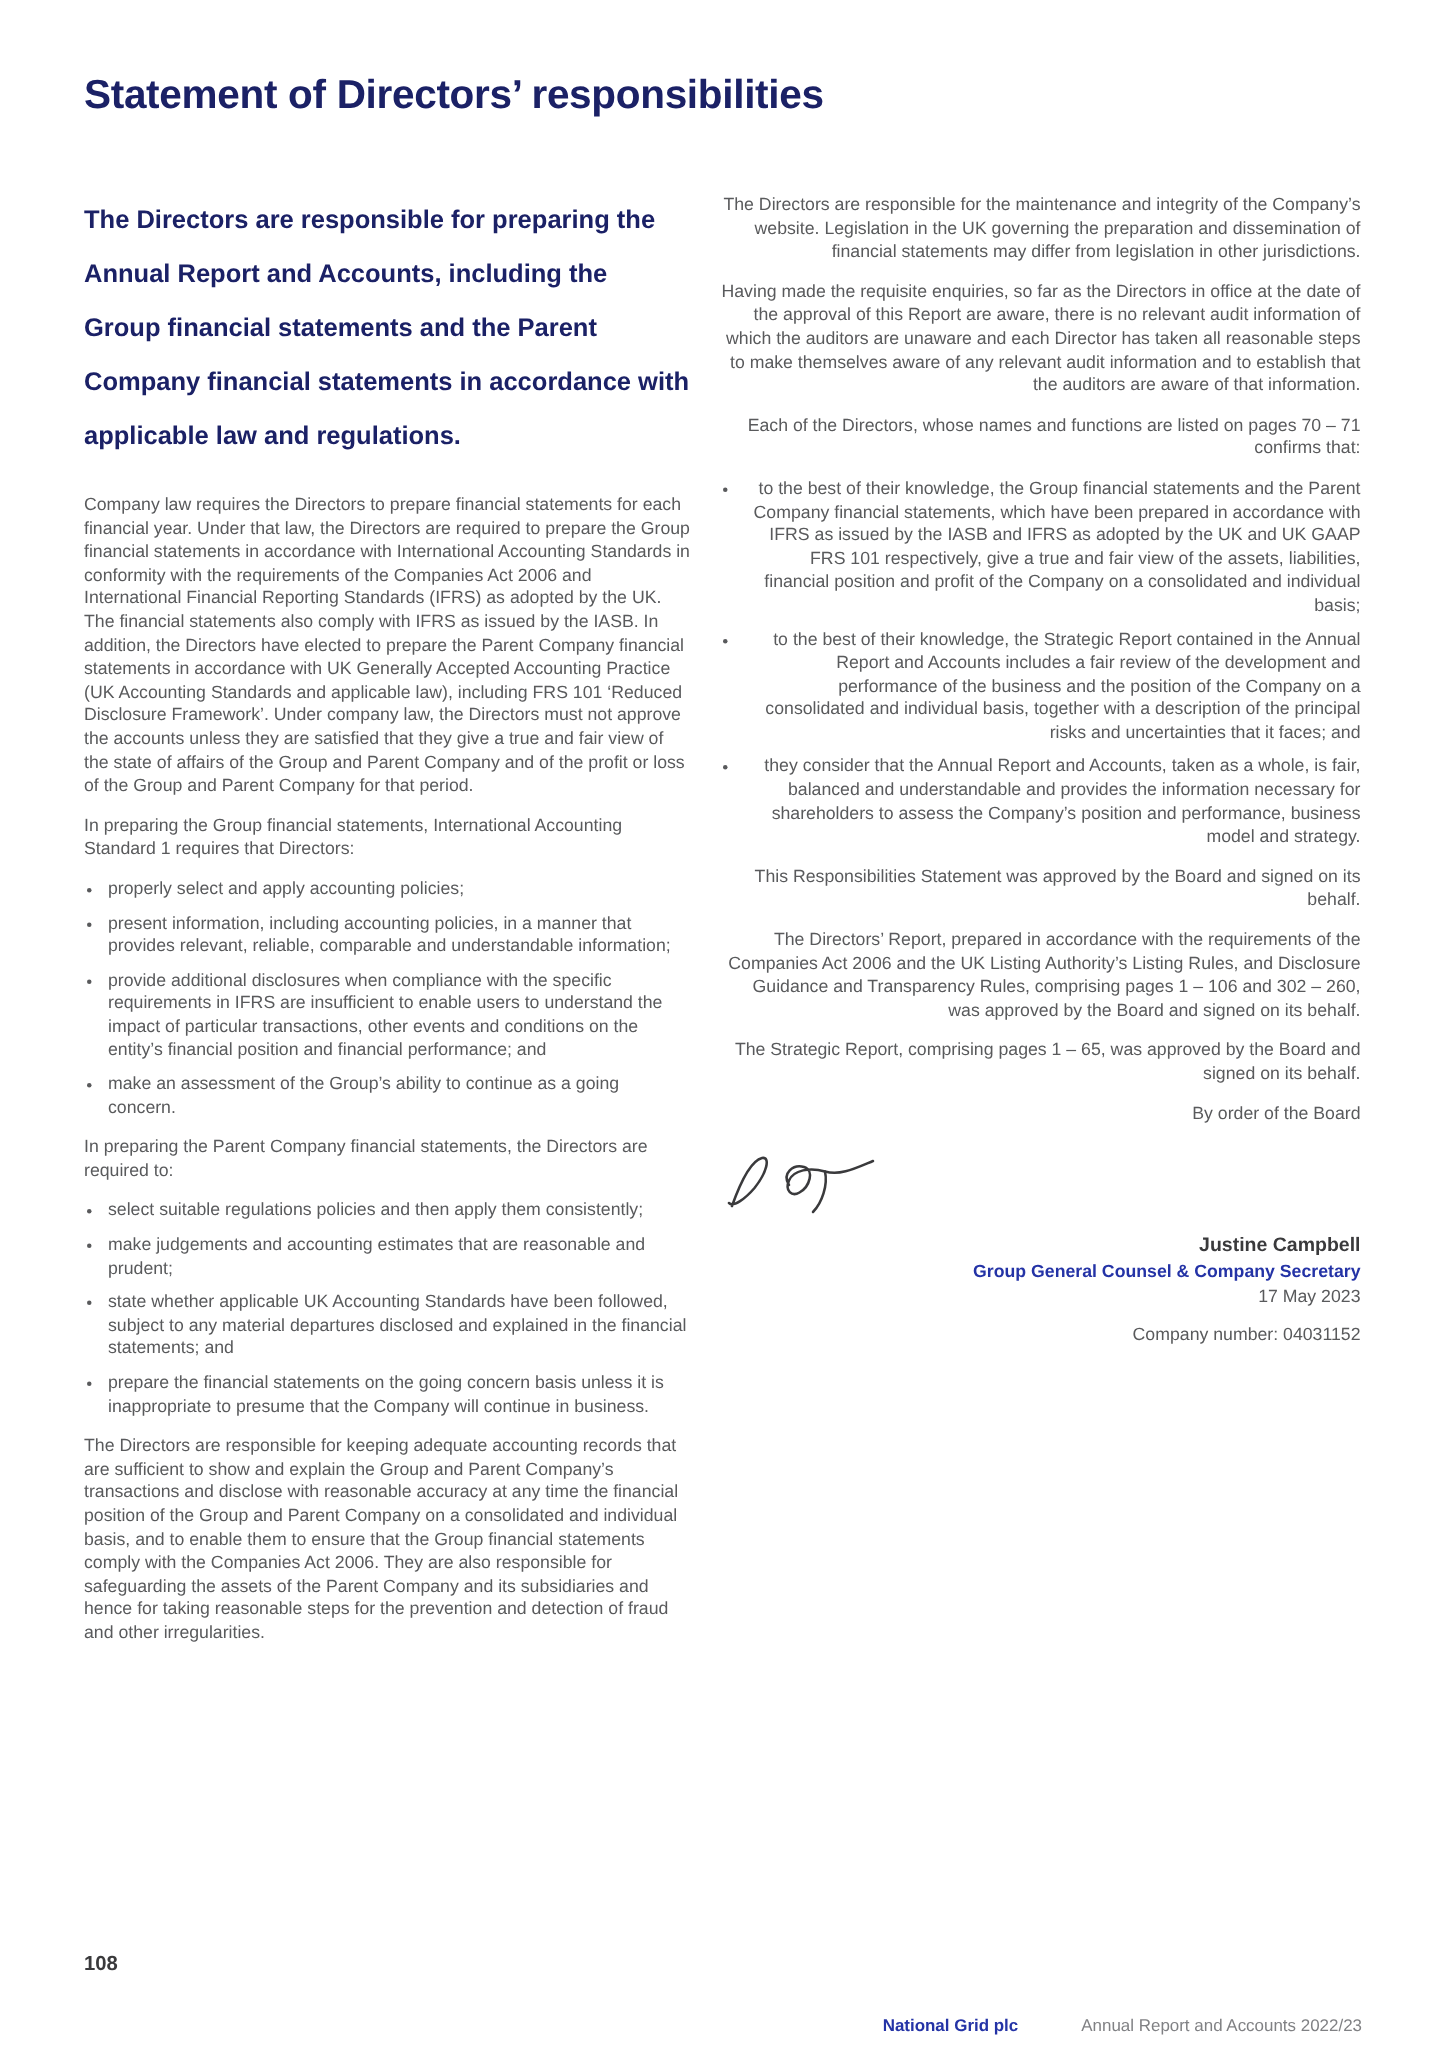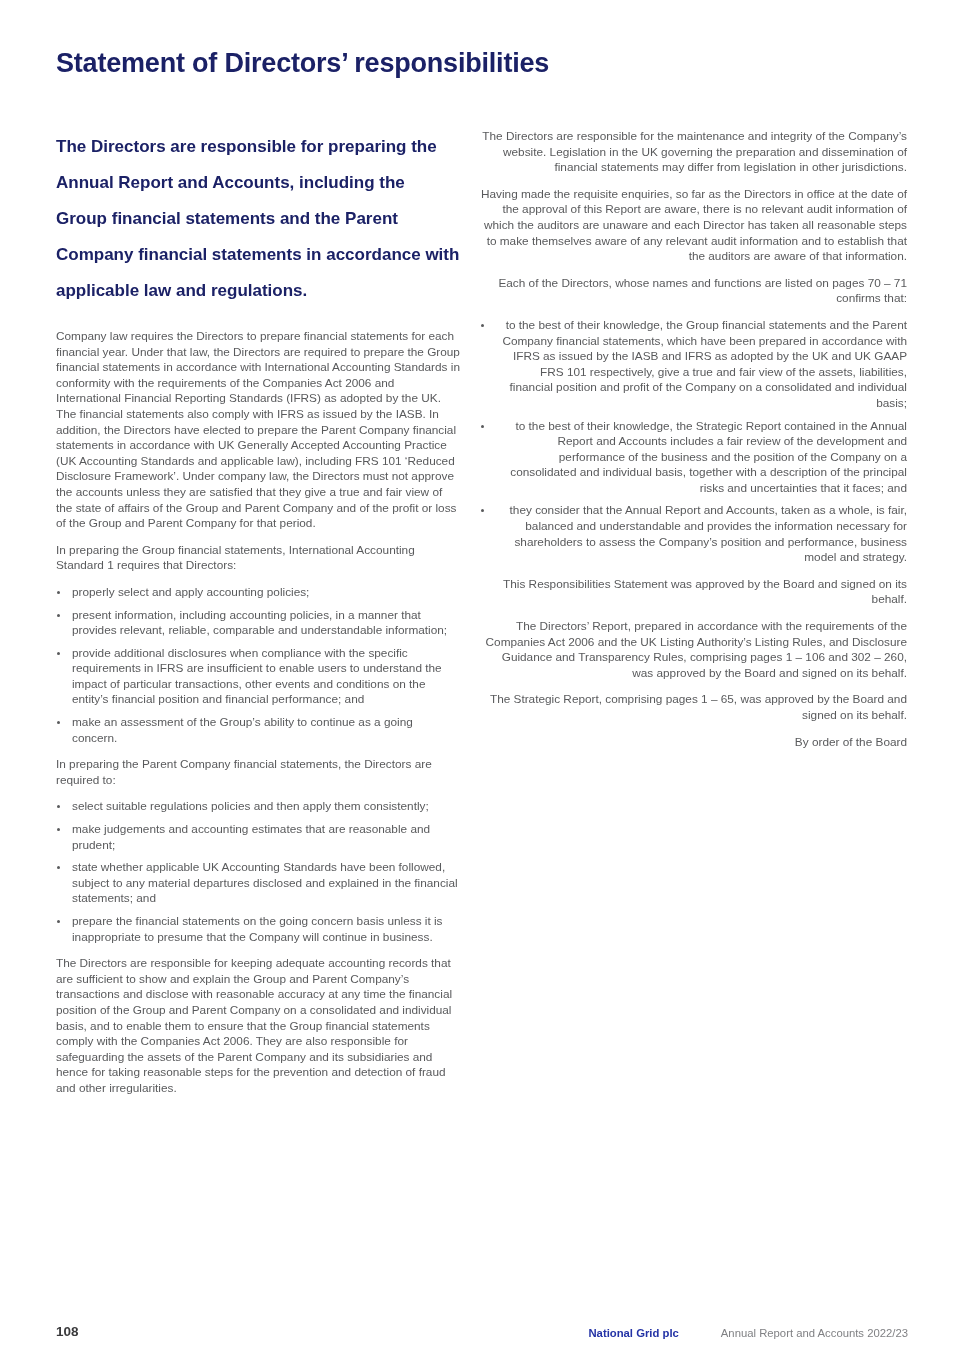--- a/index.html
+++ b/index.html
@@ -79,23 +79,23 @@
   .signatory-date {
     font-size: 11.8px;
     margin-bottom: 11px;
   }
   .company-number { font-size: 11.8px; }
 
   .footer {
     position: absolute;
     left: 56px;
     right: 57px;
-    bottom: 26px;
+    bottom: 8px;
     display: flex;
-    align-items: flex-end;
+    align-items: flex-start;
   }
   .footer .page-number {
     font-size: 13.5px;
     font-weight: bold;
     color: #3a3a3c;
   }
   .footer .footer-right {
     margin-left: auto;
     display: flex;
     align-items: baseline;
@@ -160,20 +160,33 @@
         </ul>
 
         <p class="body">This Responsibilities Statement was approved by the Board and signed on its behalf.</p>
 
         <p class="body">The Directors’ Report, prepared in accordance with the requirements of the Companies Act 2006 and the UK Listing Authority’s Listing Rules, and Disclosure Guidance and Transparency Rules, comprising pages 1 – 106 and 302 – 260, was approved by the Board and signed on its behalf.</p>
 
         <p class="body">The Strategic Report, comprising pages 1 – 65, was approved by the Board and signed on its behalf.</p>
 
         <p class="body">By order of the Board</p>
 
+        <div class="signature-block">
+          <svg class="signature-svg" width="130" height="50" viewBox="0 0 130 50" aria-hidden="true">
+            <g fill="none" stroke="#3a3a3c" stroke-width="1.7" stroke-linecap="round">
+              <path d="M8 38 C 13 24, 20 8, 28 6 C 34 5, 31 16, 23 26 C 17 33, 9 39, 6 36"></path>
+              <path d="M46 24 C 41 16, 49 10, 56 12 C 63 14, 60 25, 53 29 C 48 32, 43 28, 46 21 C 49 14, 60 12, 70 15 C 80 18, 90 13, 102 8"></path>
+              <path d="M70 15 C 72 24, 68 36, 62 42"></path>
+            </g>
+          </svg>
+          <div class="signatory-name">Justine Campbell</div>
+          <div class="signatory-title">Group General Counsel &amp; Company Secretary</div>
+          <div class="signatory-date">17 May 2023</div>
+          <div class="company-number">Company number: 04031152</div>
+        </div>
       </div>
 
     </div>
   </div>
 
   <div class="footer">
     <span class="page-number">108</span>
     <span class="footer-right">
       <span class="brand">National Grid plc</span>
       <span class="report-name">Annual Report and Accounts 2022/23</span>

